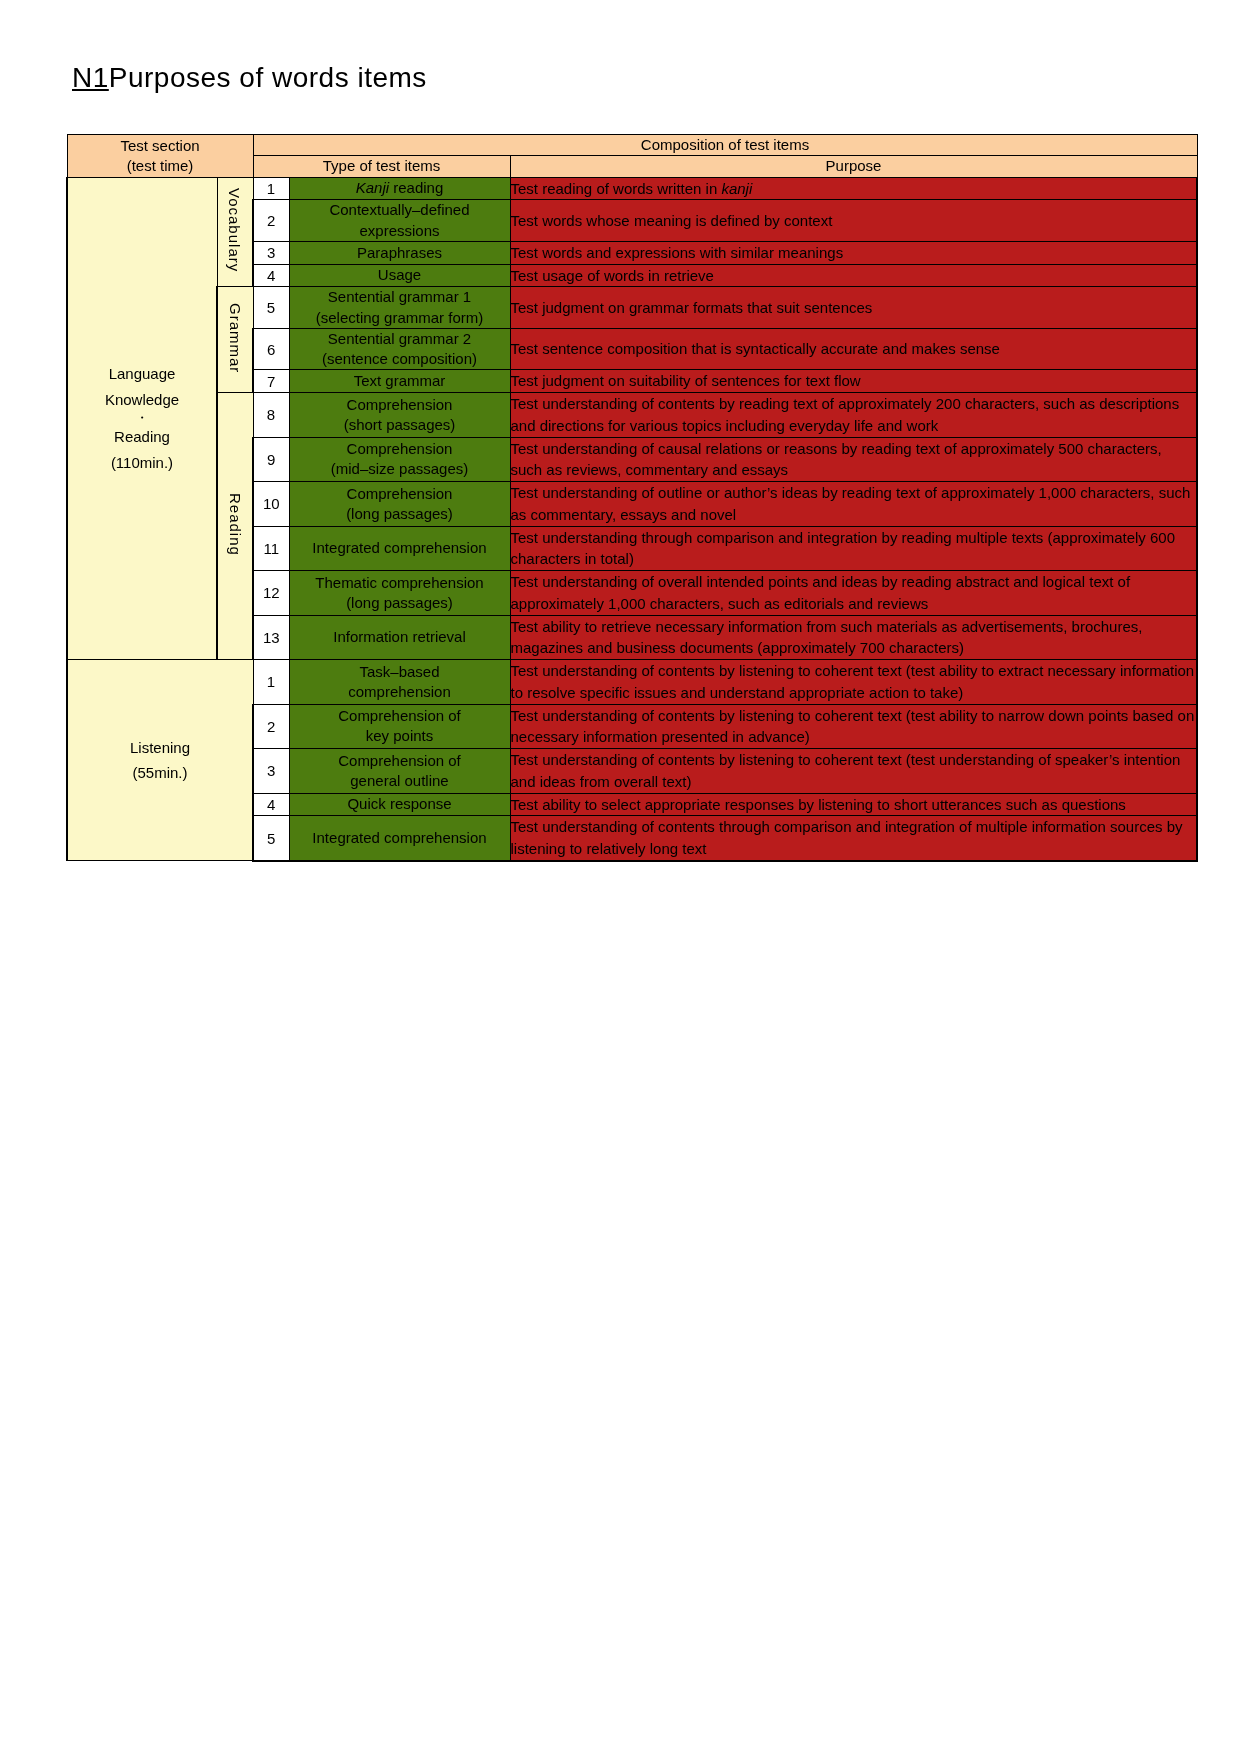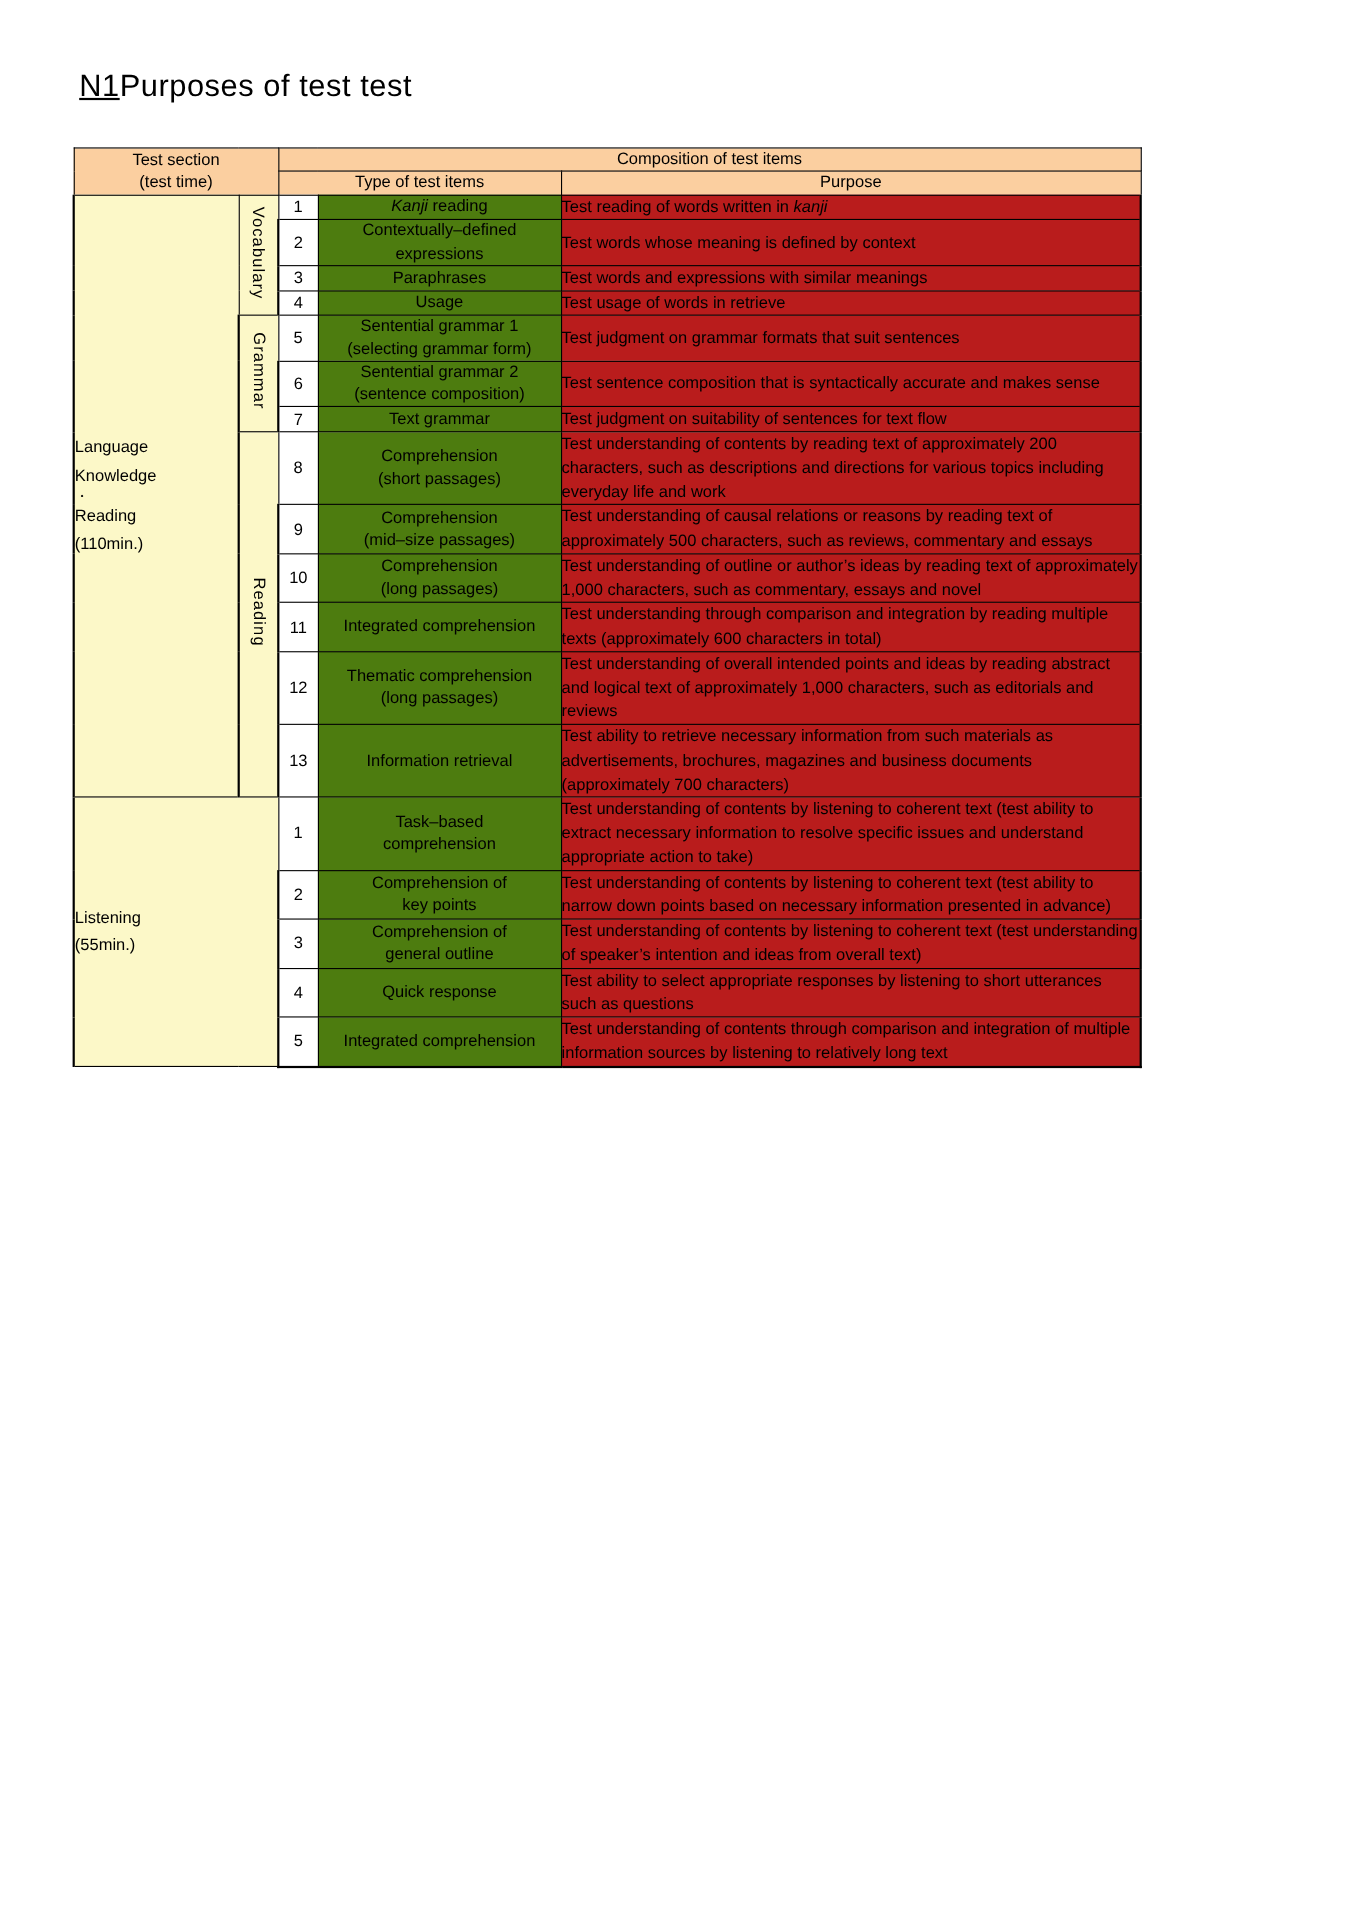--- a/index.html
+++ b/index.html
@@ -24,21 +24,21 @@
     margin: 0 0 40px 72px;
     letter-spacing: 0.5px;
   }
   .page-title .n-level {
     text-decoration: underline;
   }
 
   table.items-table {
     border-collapse: collapse;
     margin-left: 66px;
-    width: 972px;
+    width: 1132px;
     table-layout: fixed;
   }
   table.items-table td,
   table.items-table th {
     border: 1px solid #000000;
     vertical-align: middle;
     font-weight: normal;
     font-size: 15px;
     padding: 0;
   }
@@ -69,20 +69,21 @@
   
   .col-section  { width: 150px; }
   .col-subcat   { width: 36px;  }
   .col-num      { width: 36px;  }
   .col-type     { width: 221px; }
   .col-purpose  { width: auto;  }
 
   
   .section-cell {
     background: #fcf8c8;
+    text-align: center;
     font-size: 16px;
     line-height: 1.7;
     border-right: 1px solid #000;
   }
   .section-cell .sec-name { display: block; }
   .section-cell .sec-time { display: block; }
   .section-cell .sec-dot  { display: block; font-size: 13px; line-height: 0.9; }
 
   
   .subcat-cell {
@@ -131,21 +132,21 @@
   table.items-table tr td:last-child { border-right: 2px solid #000; }
   table.items-table tr td:first-child { border-left: 2px solid #000; }
   table.items-table tr:last-child td { border-bottom: 2px solid #000; }
 </style>
 </head>
 <body>
 
 <div class="page">
 
   <h1 class="page-title">
-    <span class="n-level">N1</span><span>Purposes of test test</span>
+    <span class="n-level">N1</span><span>Purposes of words items</span>
   </h1>
 
   <table class="items-table">
     <colgroup>
       <col class="col-section">
       <col class="col-subcat">
       <col class="col-num">
       <col class="col-type">
       <col class="col-purpose">
     </colgroup>

